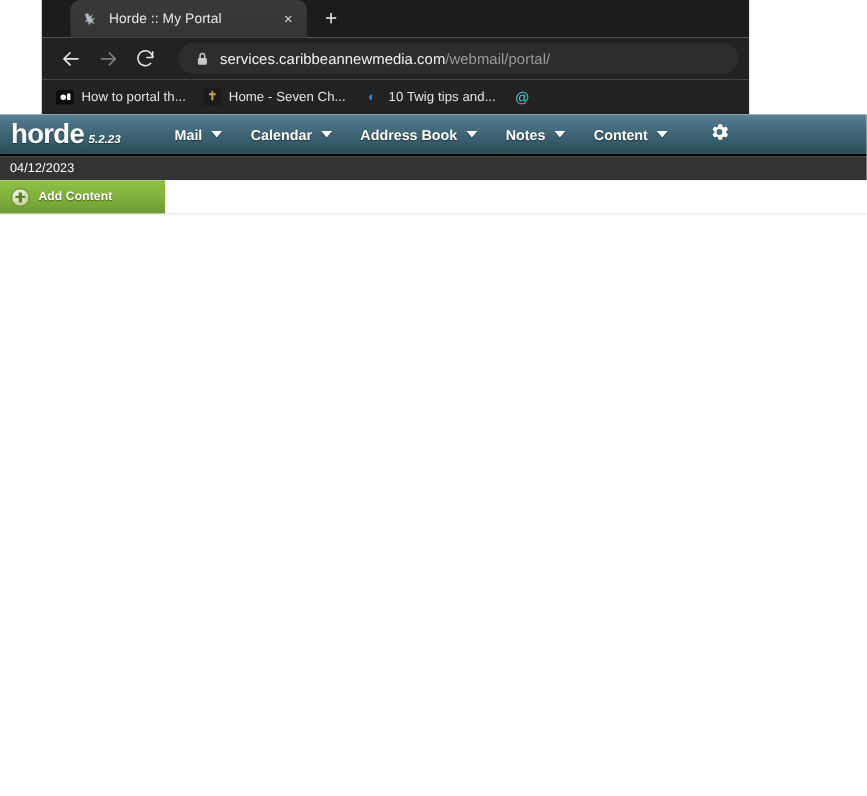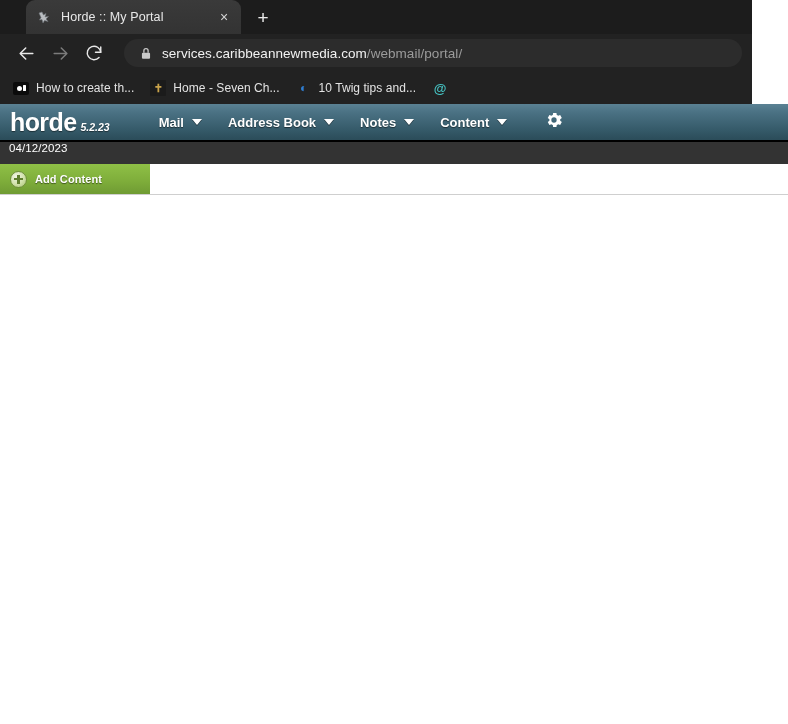--- a/index.html
+++ b/index.html
@@ -4,21 +4,21 @@
 <style>
   * { box-sizing: border-box; margin: 0; padding: 0; }
   html, body {
     width: 788px; height: 724px;
     font-family: "Liberation Sans", sans-serif;
     background: #ffffff;
     overflow: hidden;
   }
 
   
-  .browser { width: 752px; }
+  .browser { width: 681px; padding-left: 38px; }
 
   .tabstrip {
     height: 34px;
     background: #1c1c1c;
     position: relative;
     display: flex;
     align-items: flex-end;
   }
   .tab {
     width: 215px; height: 34px;
@@ -235,21 +235,21 @@
   .gear-wrap {
     display: flex; align-items: center; justify-content: center;
     height: 100%;
     padding: 0 10px;
     margin-left: 14px;
   }
 
   .horde-datebar {
     height: 22px;
     background: #333333;
-    display: flex; align-items: flex-start;
+    display: flex; align-items: center;
     padding-left: 9px;
   }
   .horde-date {
     color: #ffffff;
     font-size: 11.5px;
     letter-spacing: .1px;
   }
 
   .horde-tabrow {
     height: 31px;
@@ -342,21 +342,21 @@
   </div>
 
   <div class="bookmarks">
     <div class="bm">
       <span class="bm-icon">
         <span class="ic-blackdots">
             <i></i>
             <i class="sq"></i>
           </span>
       </span>
-      <span class="bm-label">How to create th...</span>
+      <span class="bm-label">How to portal th...</span>
     </div>
     <div class="bm">
       <span class="bm-icon">
         <span class="ic-seven">
             <span>✝</span>
           </span>
       </span>
       <span class="bm-label">Home - Seven Ch...</span>
     </div>
     <div class="bm">
@@ -379,20 +379,24 @@
 
   <div class="horde-topbar">
     <div class="horde-logo">
       <span class="word">horde</span>
       <span class="ver">5.2.23</span>
     </div>
 
     <div class="horde-menu">
       <div class="menu-item">
         <span>Mail</span>
+        <span class="caret"></span>
+      </div>
+      <div class="menu-item">
+        <span>Calendar</span>
         <span class="caret"></span>
       </div>
       <div class="menu-item">
         <span>Address Book</span>
         <span class="caret"></span>
       </div>
       <div class="menu-item">
         <span>Notes</span>
         <span class="caret"></span>
       </div>

